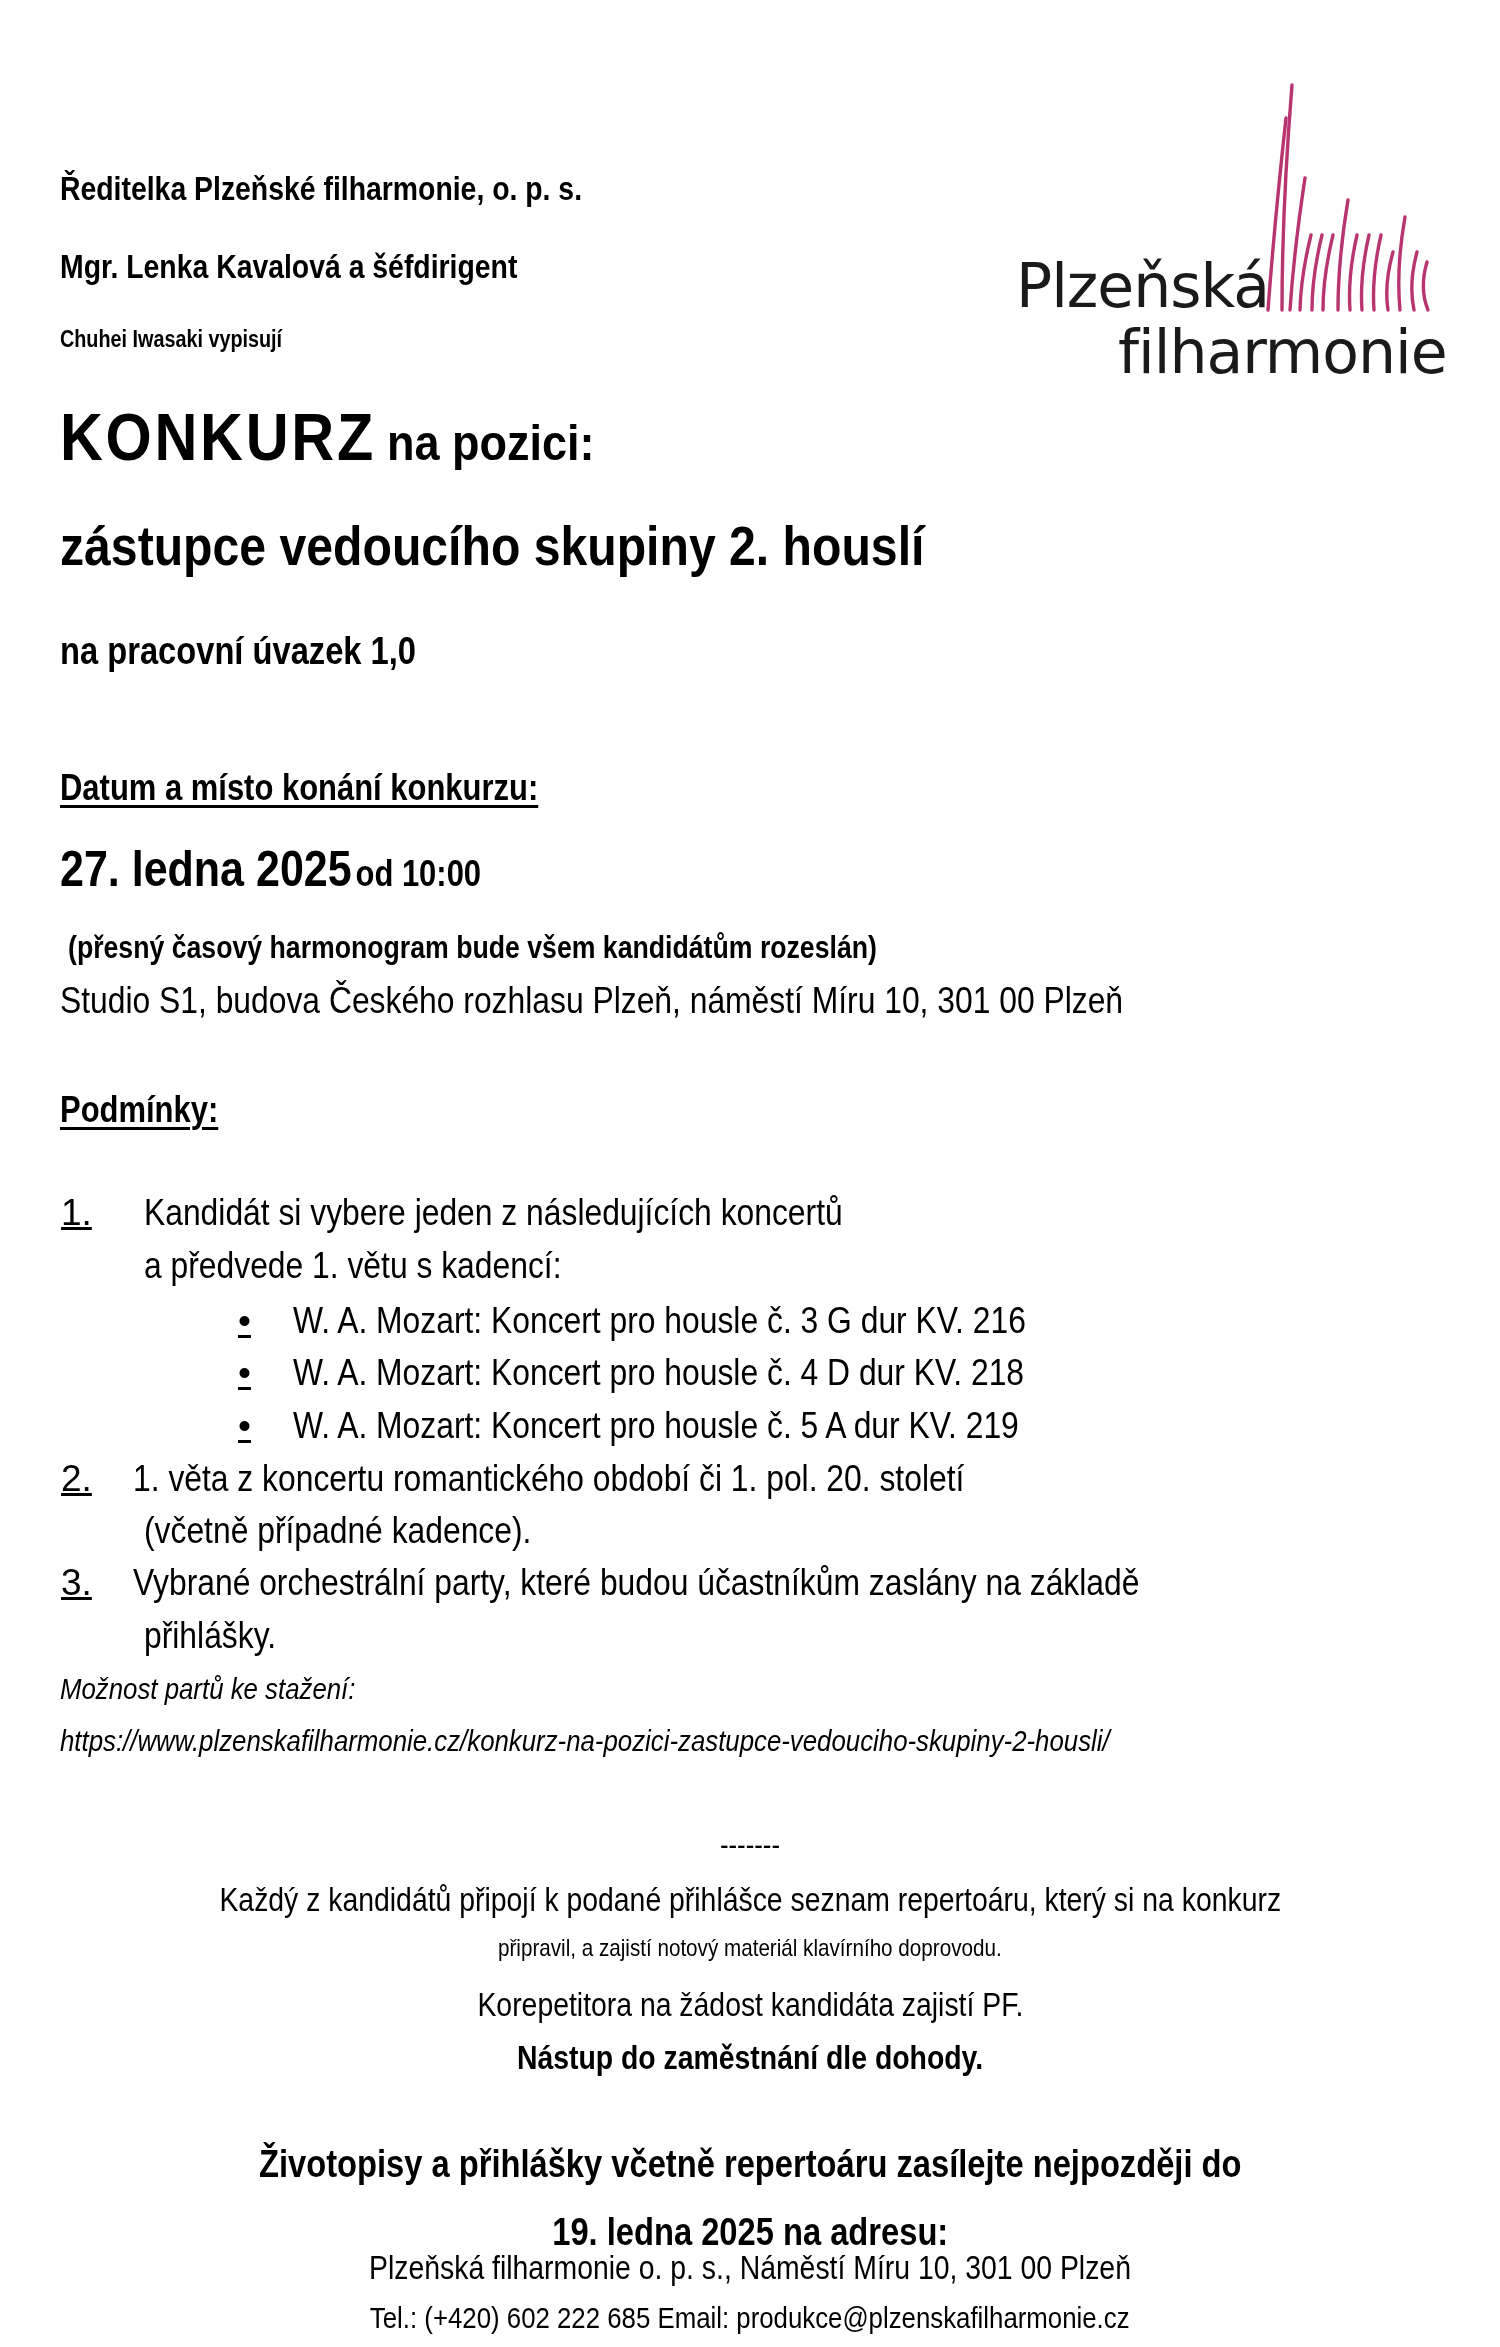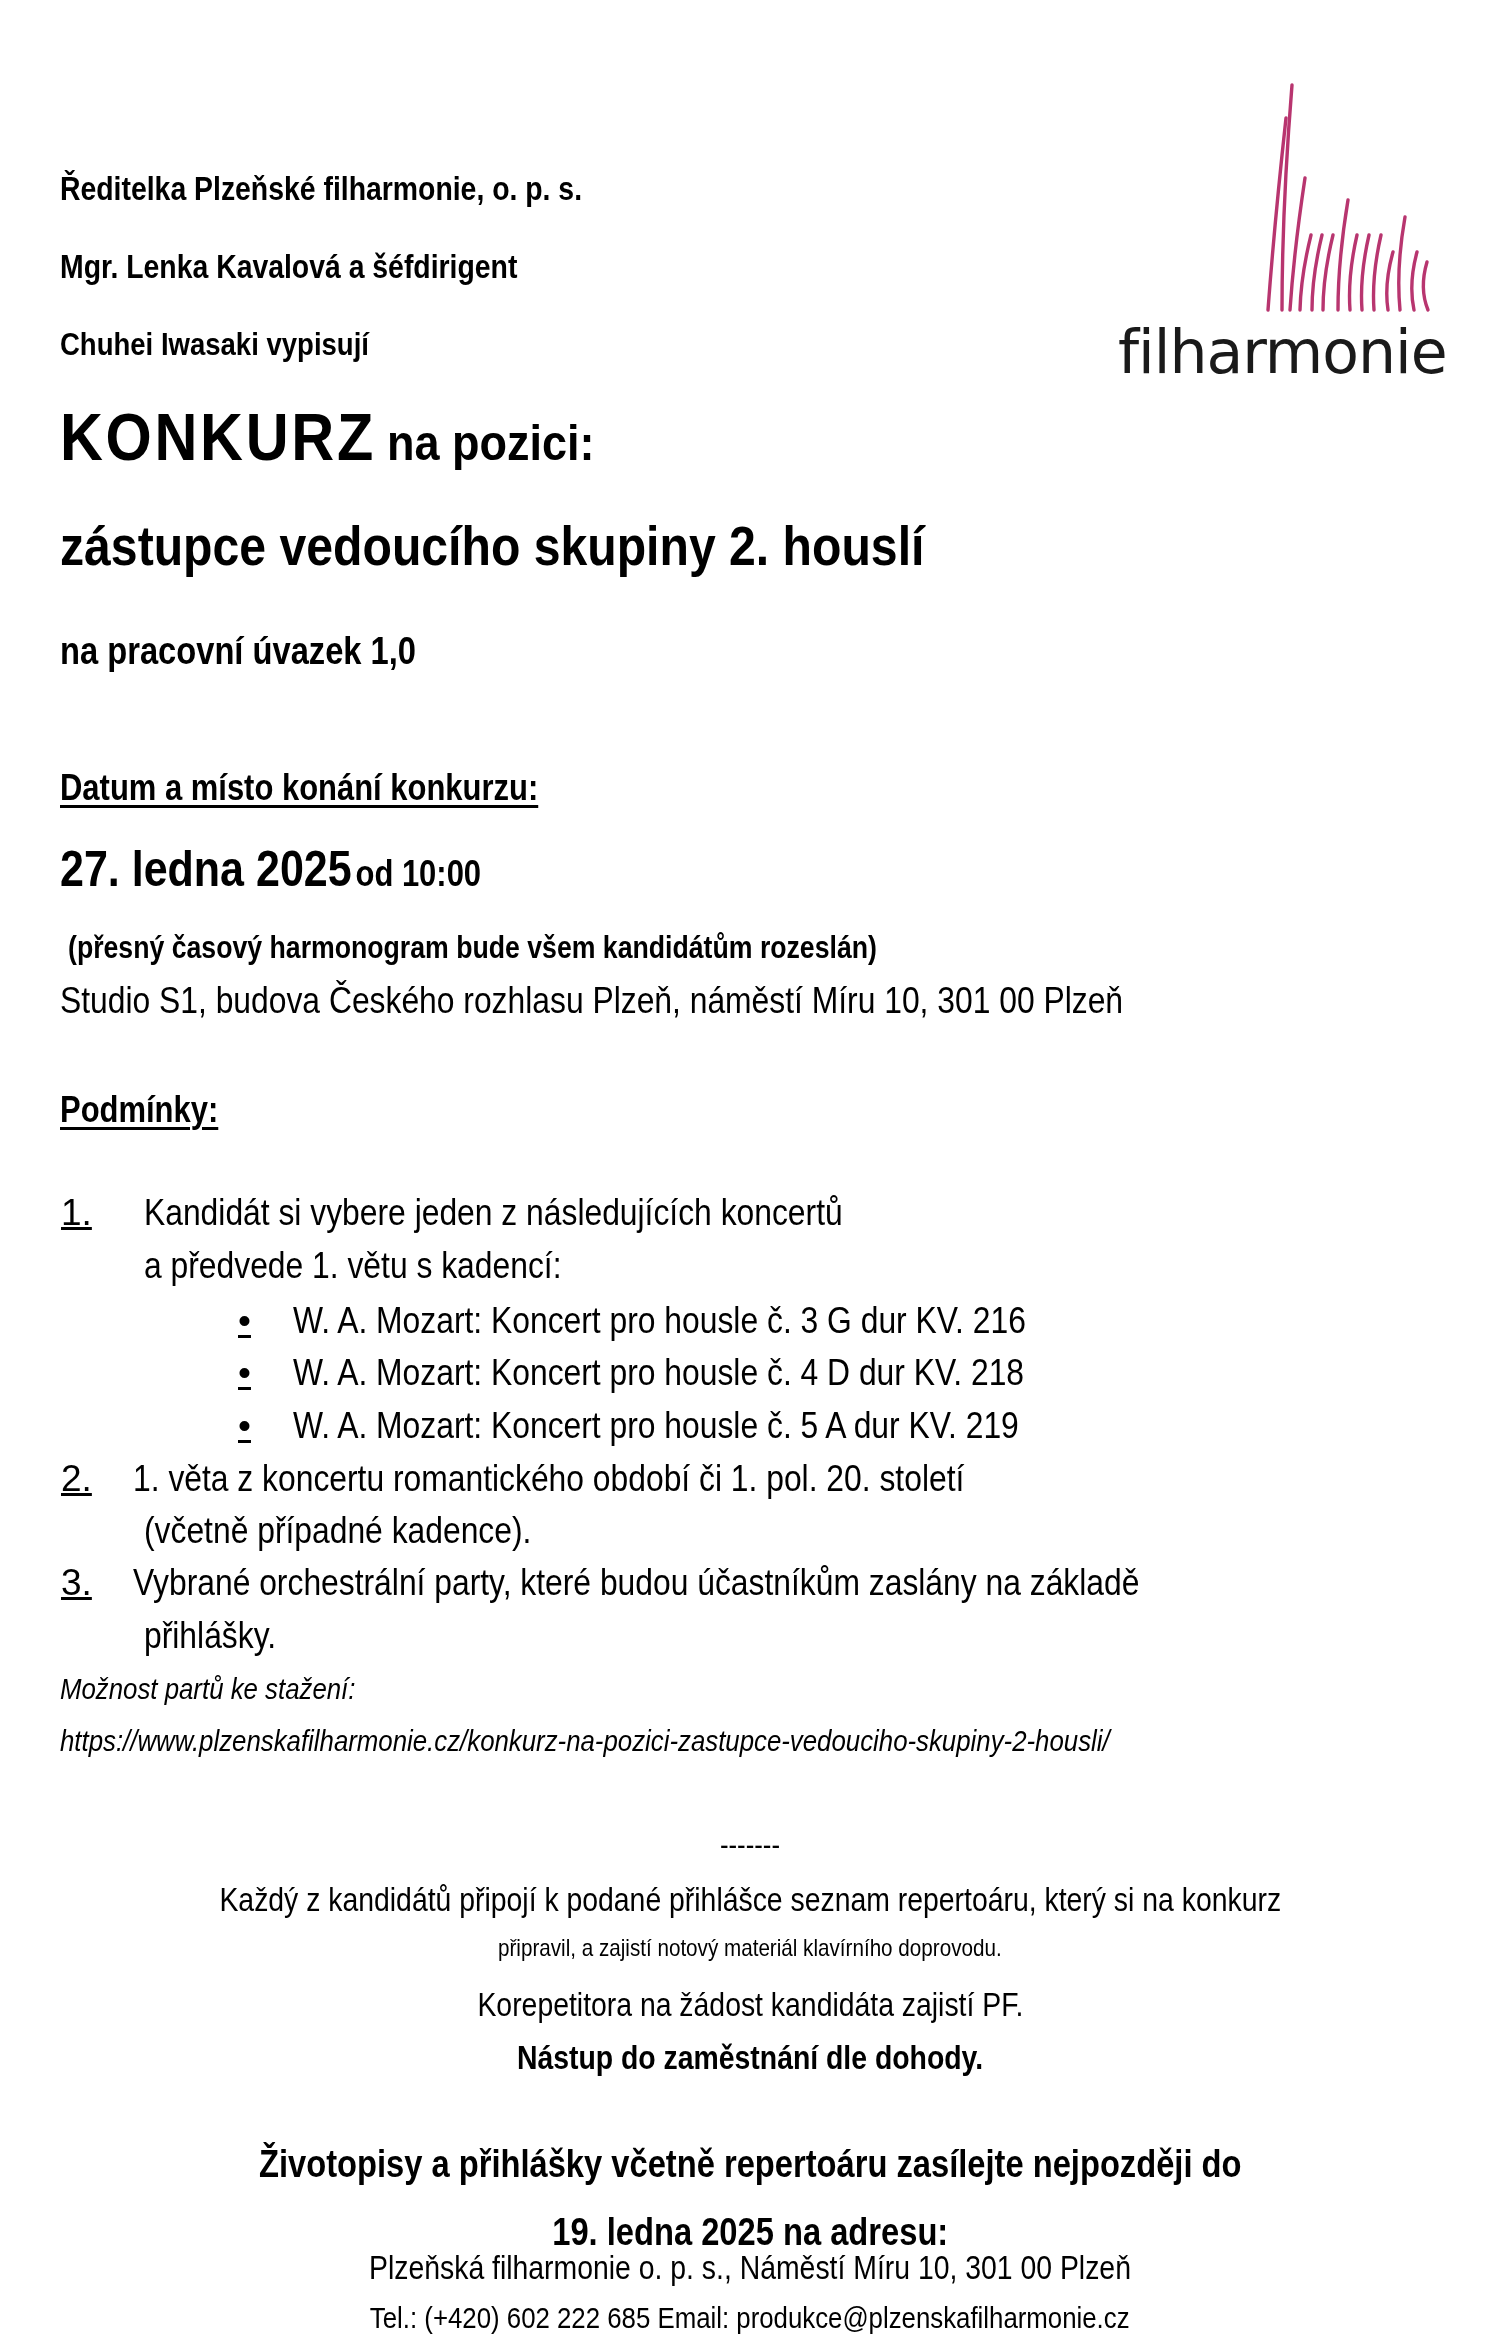--- a/index.html
+++ b/index.html
@@ -28,28 +28,29 @@
       <path d="M 333 175 Q 323 216.25 323 250" stroke="#b8356f" stroke-width="3.4" fill="none" stroke-linecap="round"></path>
       <path d="M 348 140 Q 338 200.5 338 250" stroke="#b8356f" stroke-width="3.4" fill="none" stroke-linecap="round"></path>
       <path d="M 357 175 Q 347.6 216.25 350 250" stroke="#b8356f" stroke-width="3.4" fill="none" stroke-linecap="round"></path>
       <path d="M 369 175 Q 359.6 216.25 362 250" stroke="#b8356f" stroke-width="3.4" fill="none" stroke-linecap="round"></path>
       <path d="M 381 175 Q 371.6 216.25 374 250" stroke="#b8356f" stroke-width="3.4" fill="none" stroke-linecap="round"></path>
       <path d="M 393 192 Q 384 223.9 388 250" stroke="#b8356f" stroke-width="3.4" fill="none" stroke-linecap="round"></path>
       <path d="M 405 157 Q 396 208.15 400 250" stroke="#b8356f" stroke-width="3.4" fill="none" stroke-linecap="round"></path>
       <path d="M 417 192 Q 408.4 223.9 414 250" stroke="#b8356f" stroke-width="3.4" fill="none" stroke-linecap="round"></path>
       <path d="M 427 202 Q 419.2 228.4 428 250" stroke="#b8356f" stroke-width="3.4" fill="none" stroke-linecap="round"></path>
     </svg>
+  <div class="logo-word" style="left:16px; top:196px; font-size:60px; letter-spacing:-1px;">Plzeňská</div>
   <div class="logo-word" style="left:118px; top:262px; font-size:60px; letter-spacing:-1px;">filharmonie</div>
 </div>
 
 <div class="ln b" style="left:60px; top:172px; font-size:33px;">
   <span class="sx">Ředitelka Plzeňské filharmonie, o. p. s.</span></div>
 <div class="ln b" style="left:60px; top:250px; font-size:33px;">
   <span class="sx">Mgr. Lenka Kavalová a šéfdirigent</span></div>
-<div class="ln b" style="left:60px; top:328px; font-size:32px;">
+<div class="ln b" style="left:60px; top:328px; font-size:23px;">
   <span class="sx">Chuhei Iwasaki vypisují</span></div>
 
 <div class="ln b" style="left:60px; top:404px;">
   <span class="sx" style="transform:scaleX(0.9);">
     <span style="font-size:66px; letter-spacing:3px;">KONKURZ</span>
     <span style="font-size:50px; margin-left:8px;">na pozici:</span>
   </span>
 </div>
 
 <div class="ln b" style="left:60px; top:518px; font-size:56px;">

